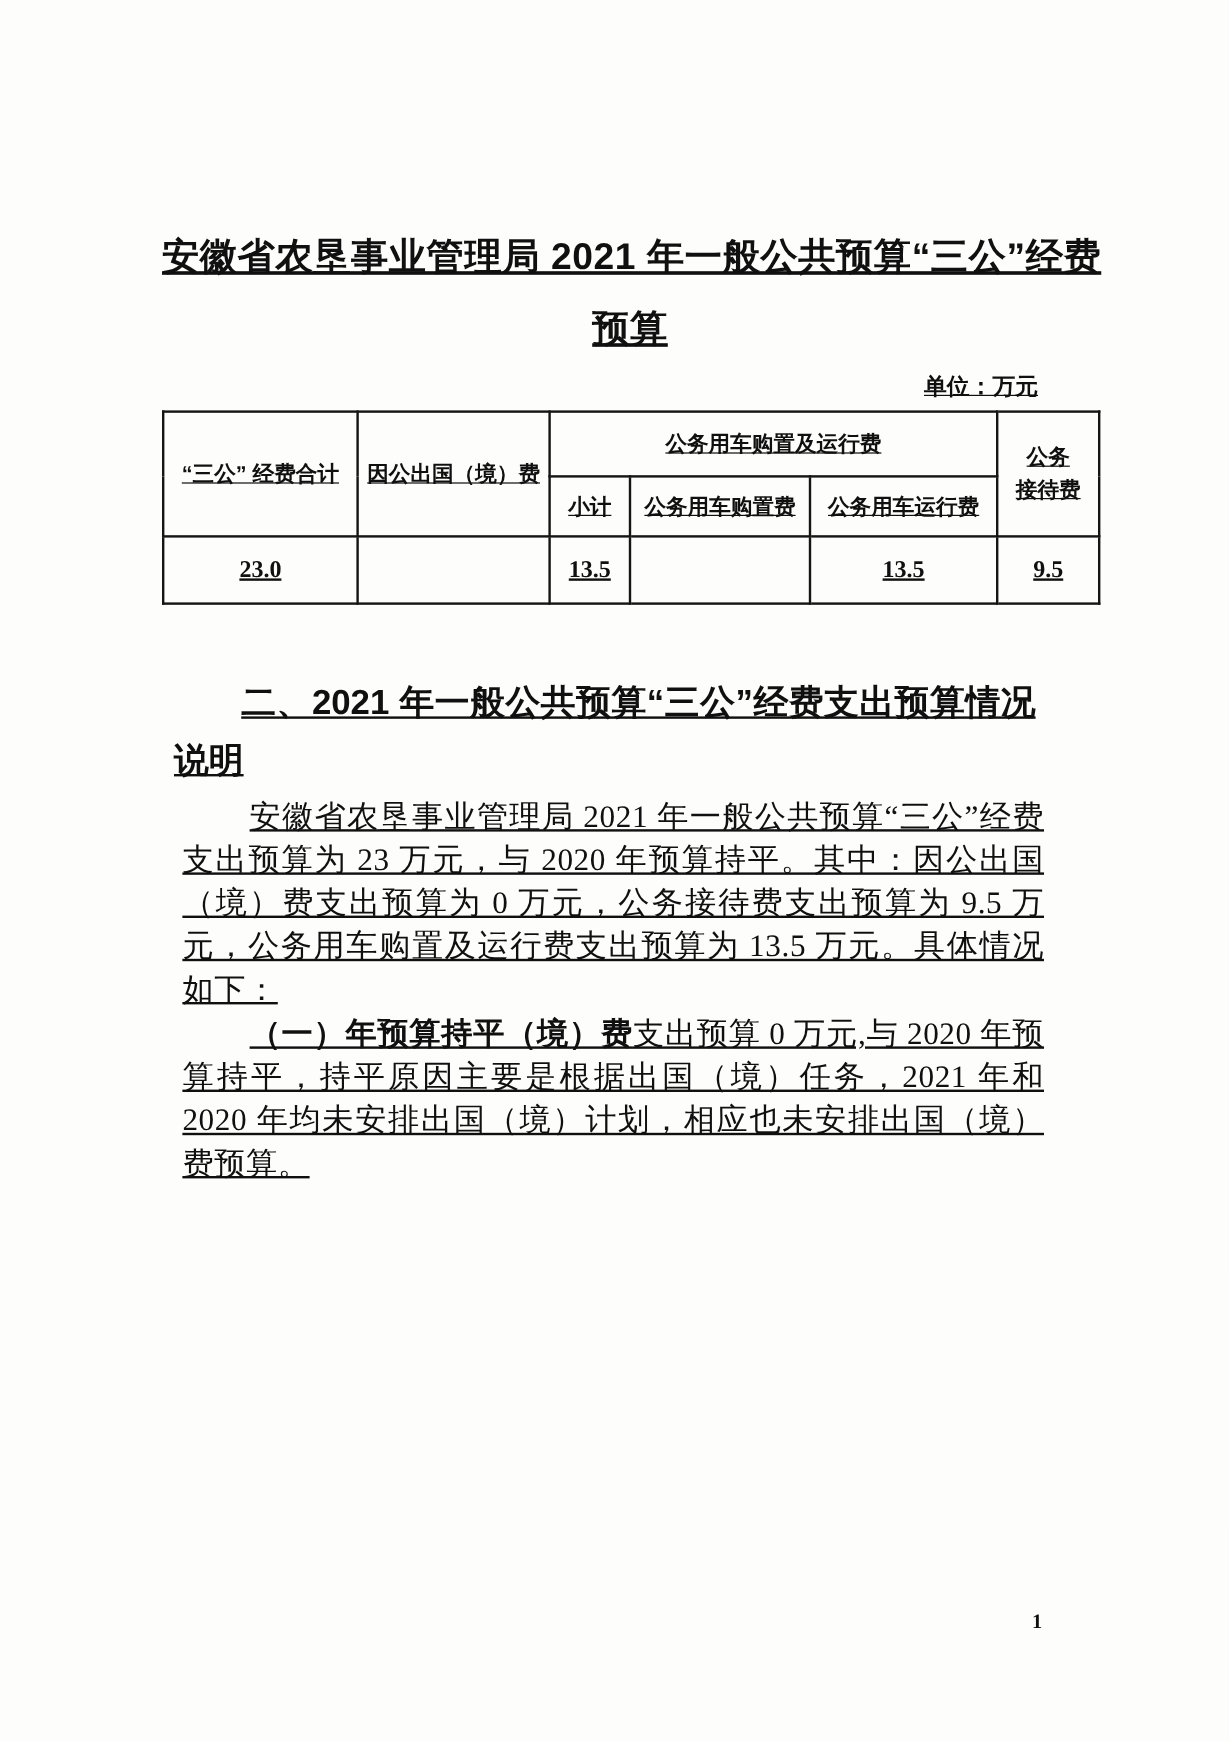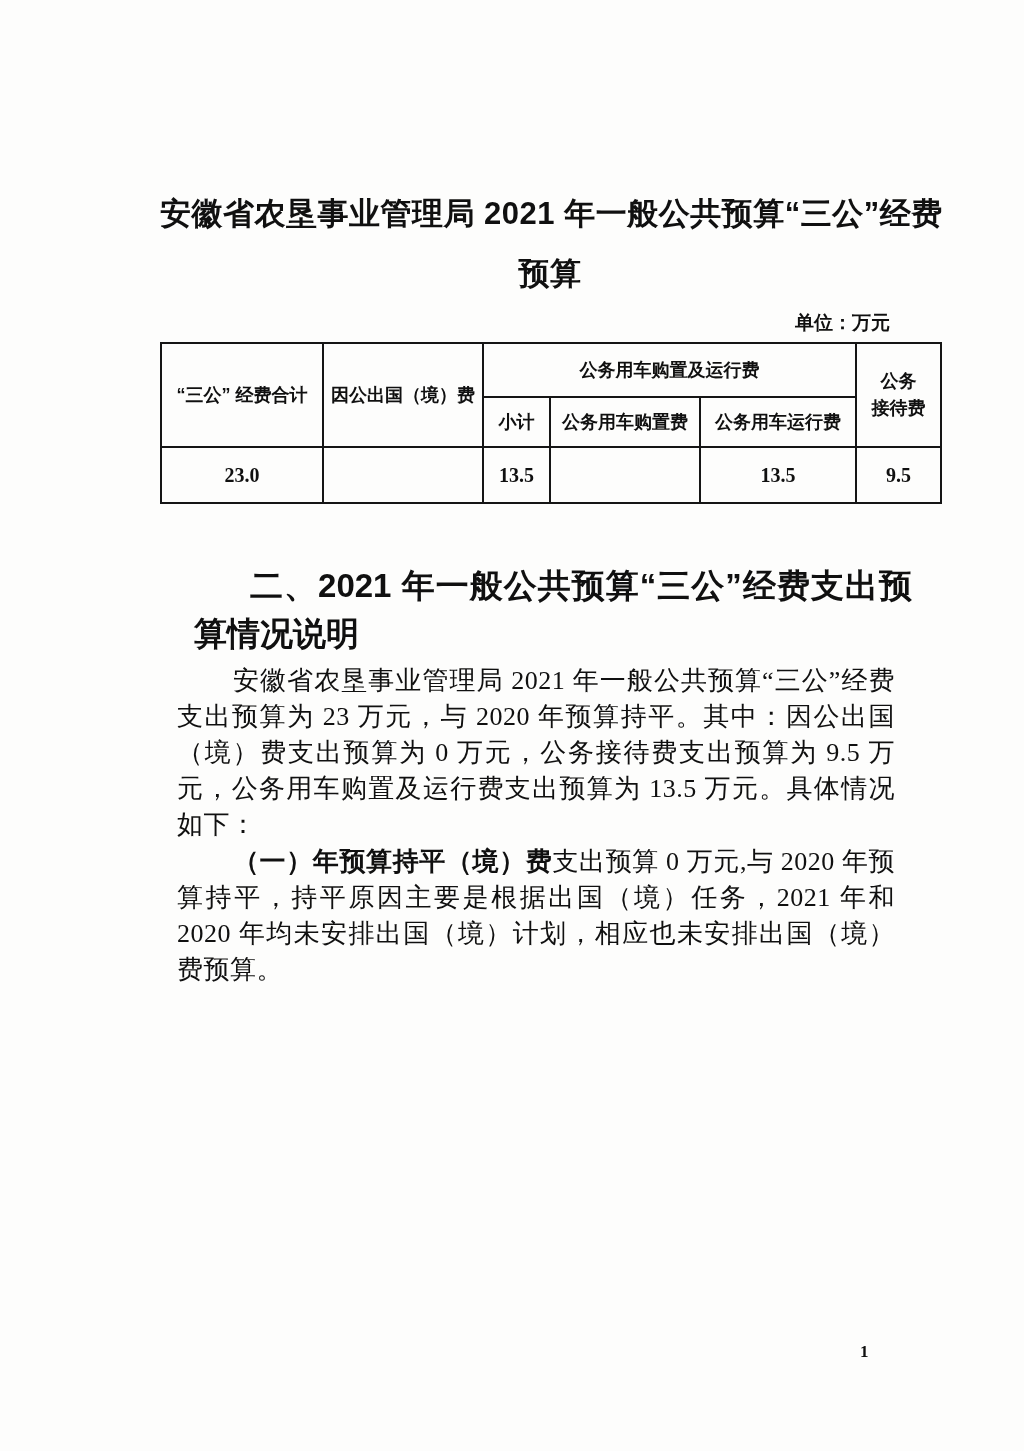--- a/index.html
+++ b/index.html
@@ -11,23 +11,24 @@
     position:relative;
     width:1024px;
     height:1451px;
     margin:0 auto;
     background:#fdfdfc;
     color:#101010;
     overflow:hidden;
   }
   .doc {
     position:absolute;
-    left:160px;
+    left:135px;
     top:0;
     width:780px;
+    text-decoration:underline;
   }
   
   .title {
     margin-top:184px;
     text-align:center;
     font-family:"Liberation Sans", sans-serif;
     font-weight:bold;
     font-size:31px;
     line-height:60px;
     letter-spacing:0.5px;
@@ -77,25 +78,25 @@
     font-weight:bold;
     font-size:20px;
     text-align:center;
   }
   .row-group th { height:48px; }
   .row-sub th  { height:44px; }
   .row-data td { height:50px; }
   .th-reception { white-space:pre-line; }
   
   .sec2 {
-    margin:58px 0 0 34px;
+    margin:58px 0 0 10px;
     width:718px;
     font-family:"Liberation Sans", sans-serif;
     font-weight:bold;
-    font-size:33px;
+    font-size:29px;
     line-height:48px;
     text-align:justify;
     text-indent:56px;
   }
   
   .body { margin-left:17px; width:718px; }
   .body p {
     margin:0;
     font-size:26px;
     line-height:36px;

